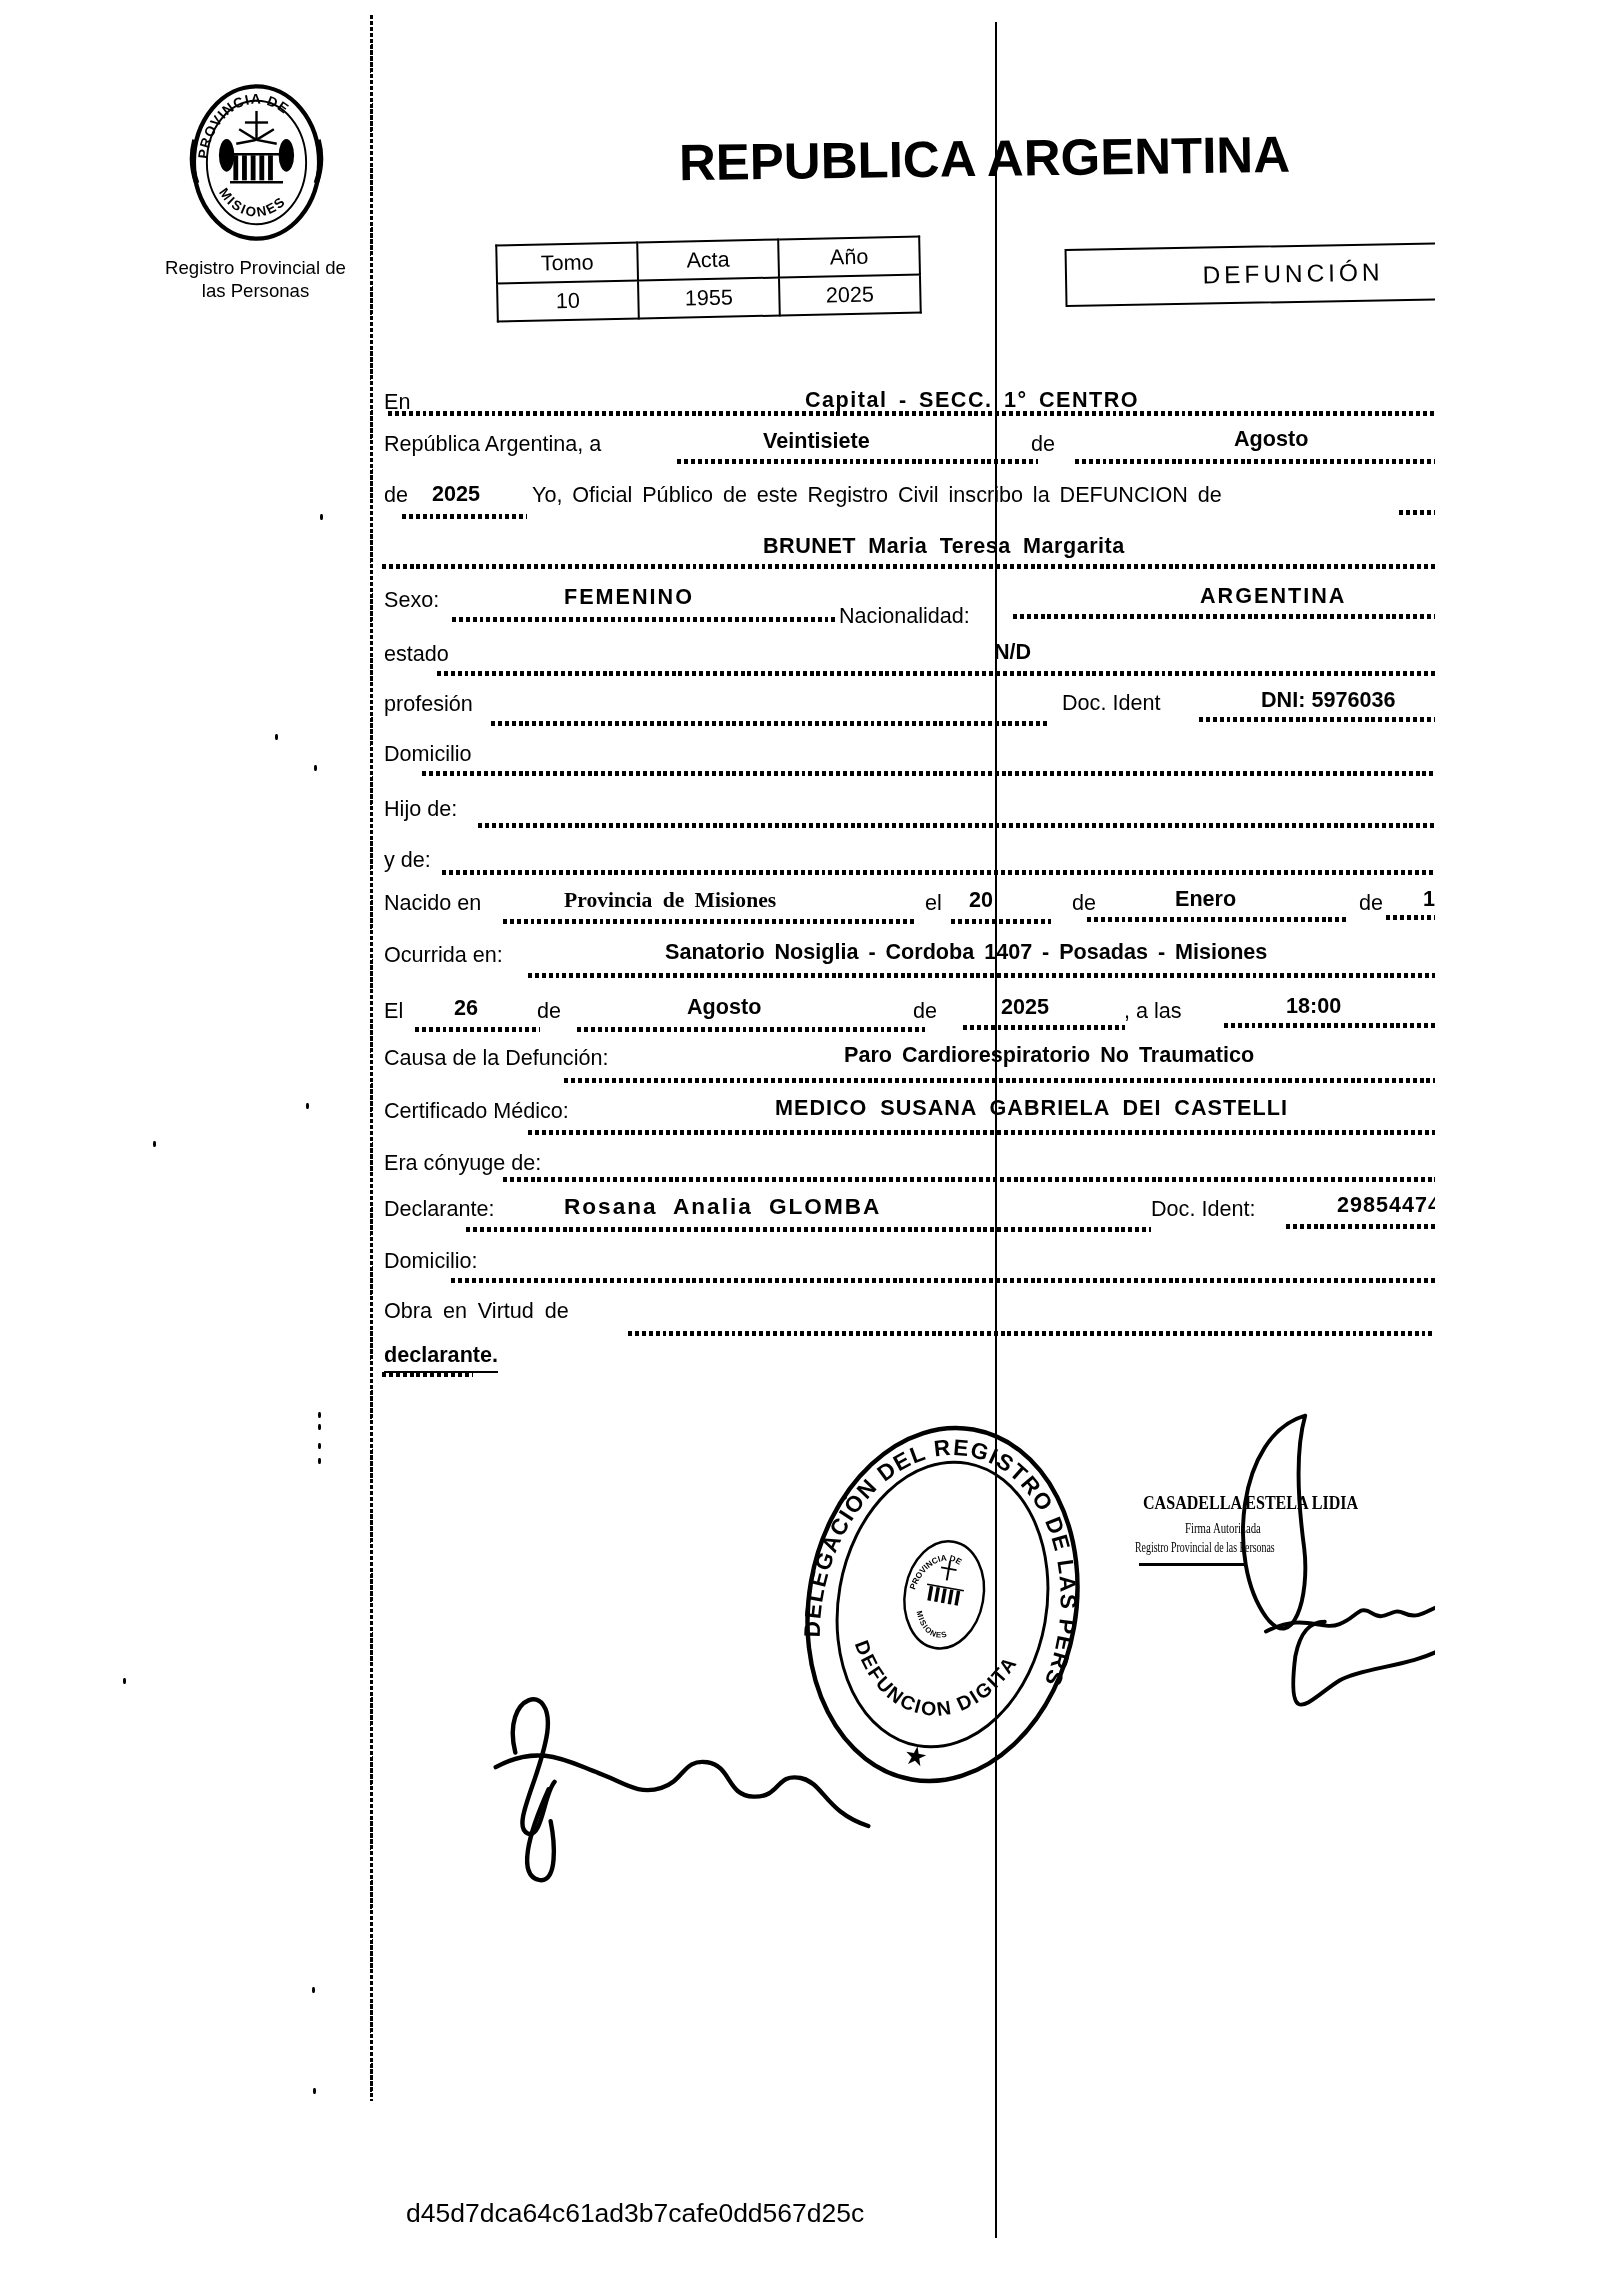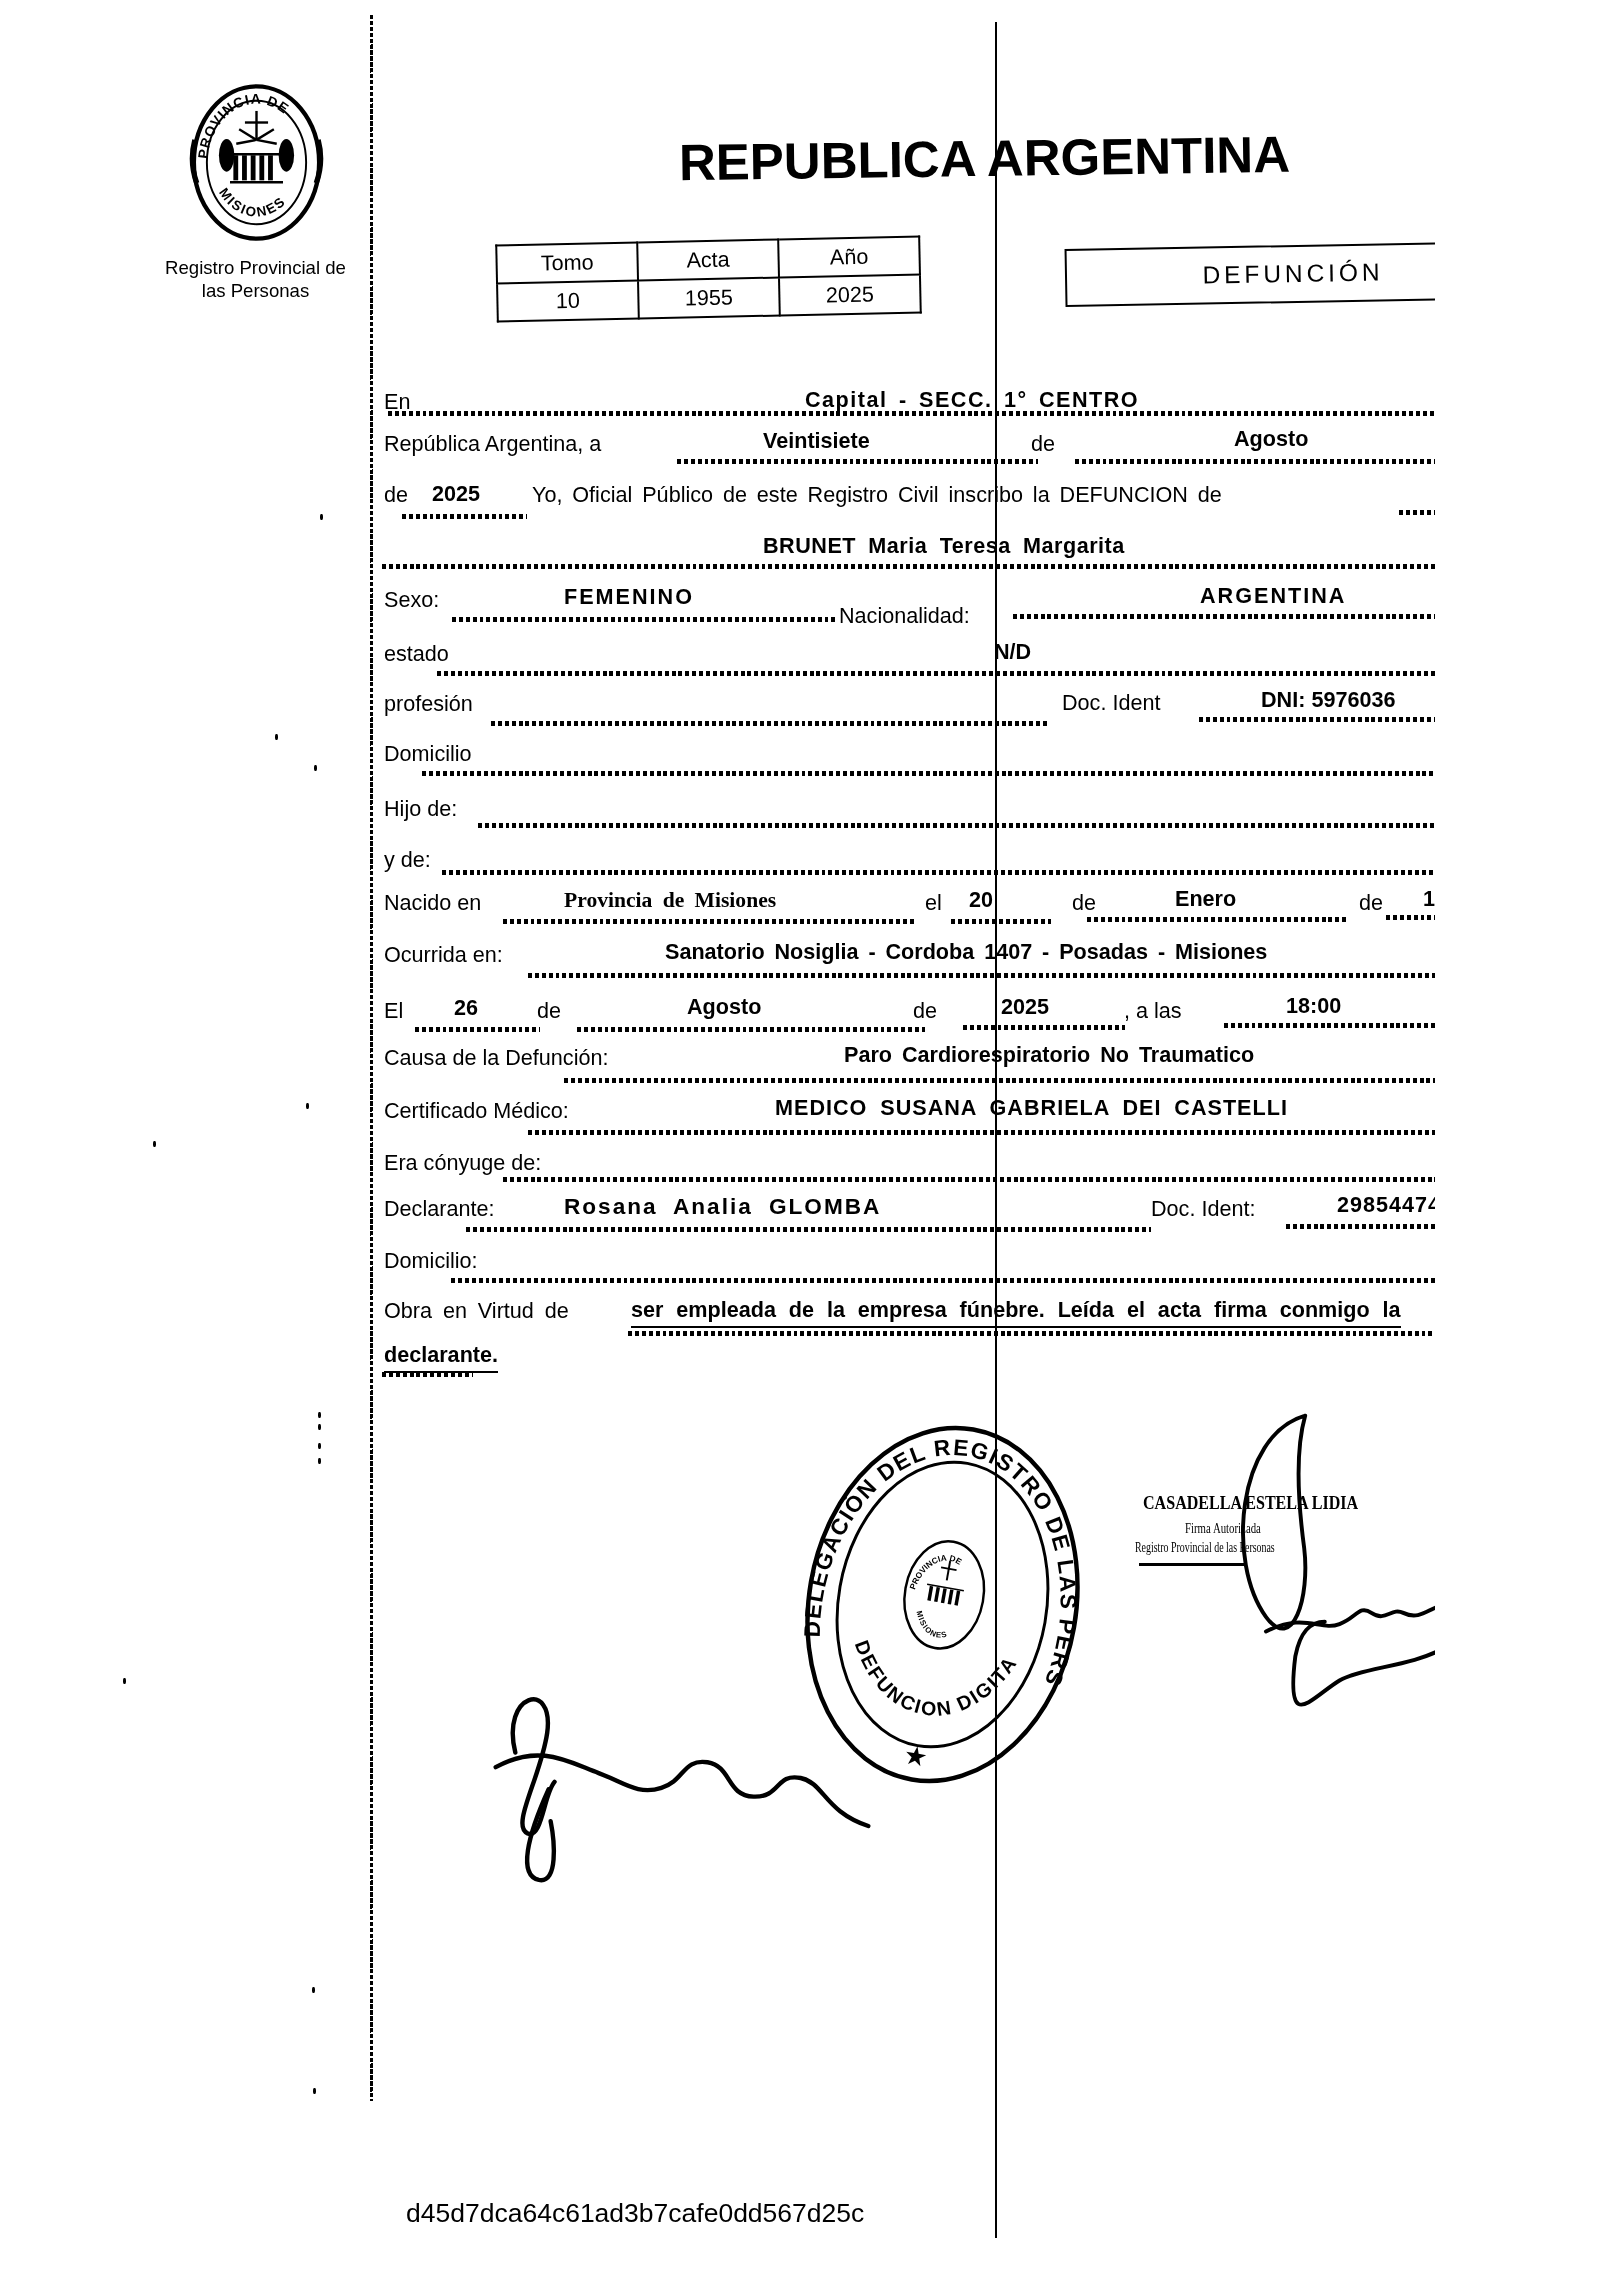--- a/index.html
+++ b/index.html
@@ -218,21 +218,20 @@
   <div class="val" style="left:564px; top:1194px; font-size:22.6px; letter-spacing:2px; word-spacing:7.9px;">Rosana Analia GLOMBA</div>
   <div class="lbl" style="left:1151px; top:1197px;">Doc. Ident:</div>
   <div class="val" style="left:1337px; top:1193px; letter-spacing:1px;">29854474</div>
   <div class="dl" style="left:466px; top:1227px; width:685px;"></div>
   <div class="dl" style="left:1286px; top:1224px; width:226px;"></div>
 
   <div class="lbl" style="left:384px; top:1249px;">Domicilio:</div>
   <div class="dl" style="left:451px; top:1278px; width:1124px;"></div>
 
   <div class="lbl" style="left:384px; top:1299px; word-spacing:4.9px;">Obra en Virtud de</div>
-  <div class="val ul" style="left:631px; top:1298px; word-spacing:6.9px;">ser empleada de la empresa fúnebre. Leída el acta firma conmigo la</div>
   <div class="dl" style="left:628px; top:1331px; width:945px;"></div>
   <div class="val ul" style="left:384px; top:1343px;">declarante.</div>
   <div class="dl" style="left:382px; top:1372px; width:91px;"></div>
 
   <div class="sigstamp-name">CASADELLA ESTELA LIDIA</div>
   <div class="sigstamp-l2">Firma Autorizada</div>
   <div class="sigstamp-l3">Registro Provincial de las Personas</div>
   <div class="sigstamp-ul"></div>
 
   <div class="roundstamp">

